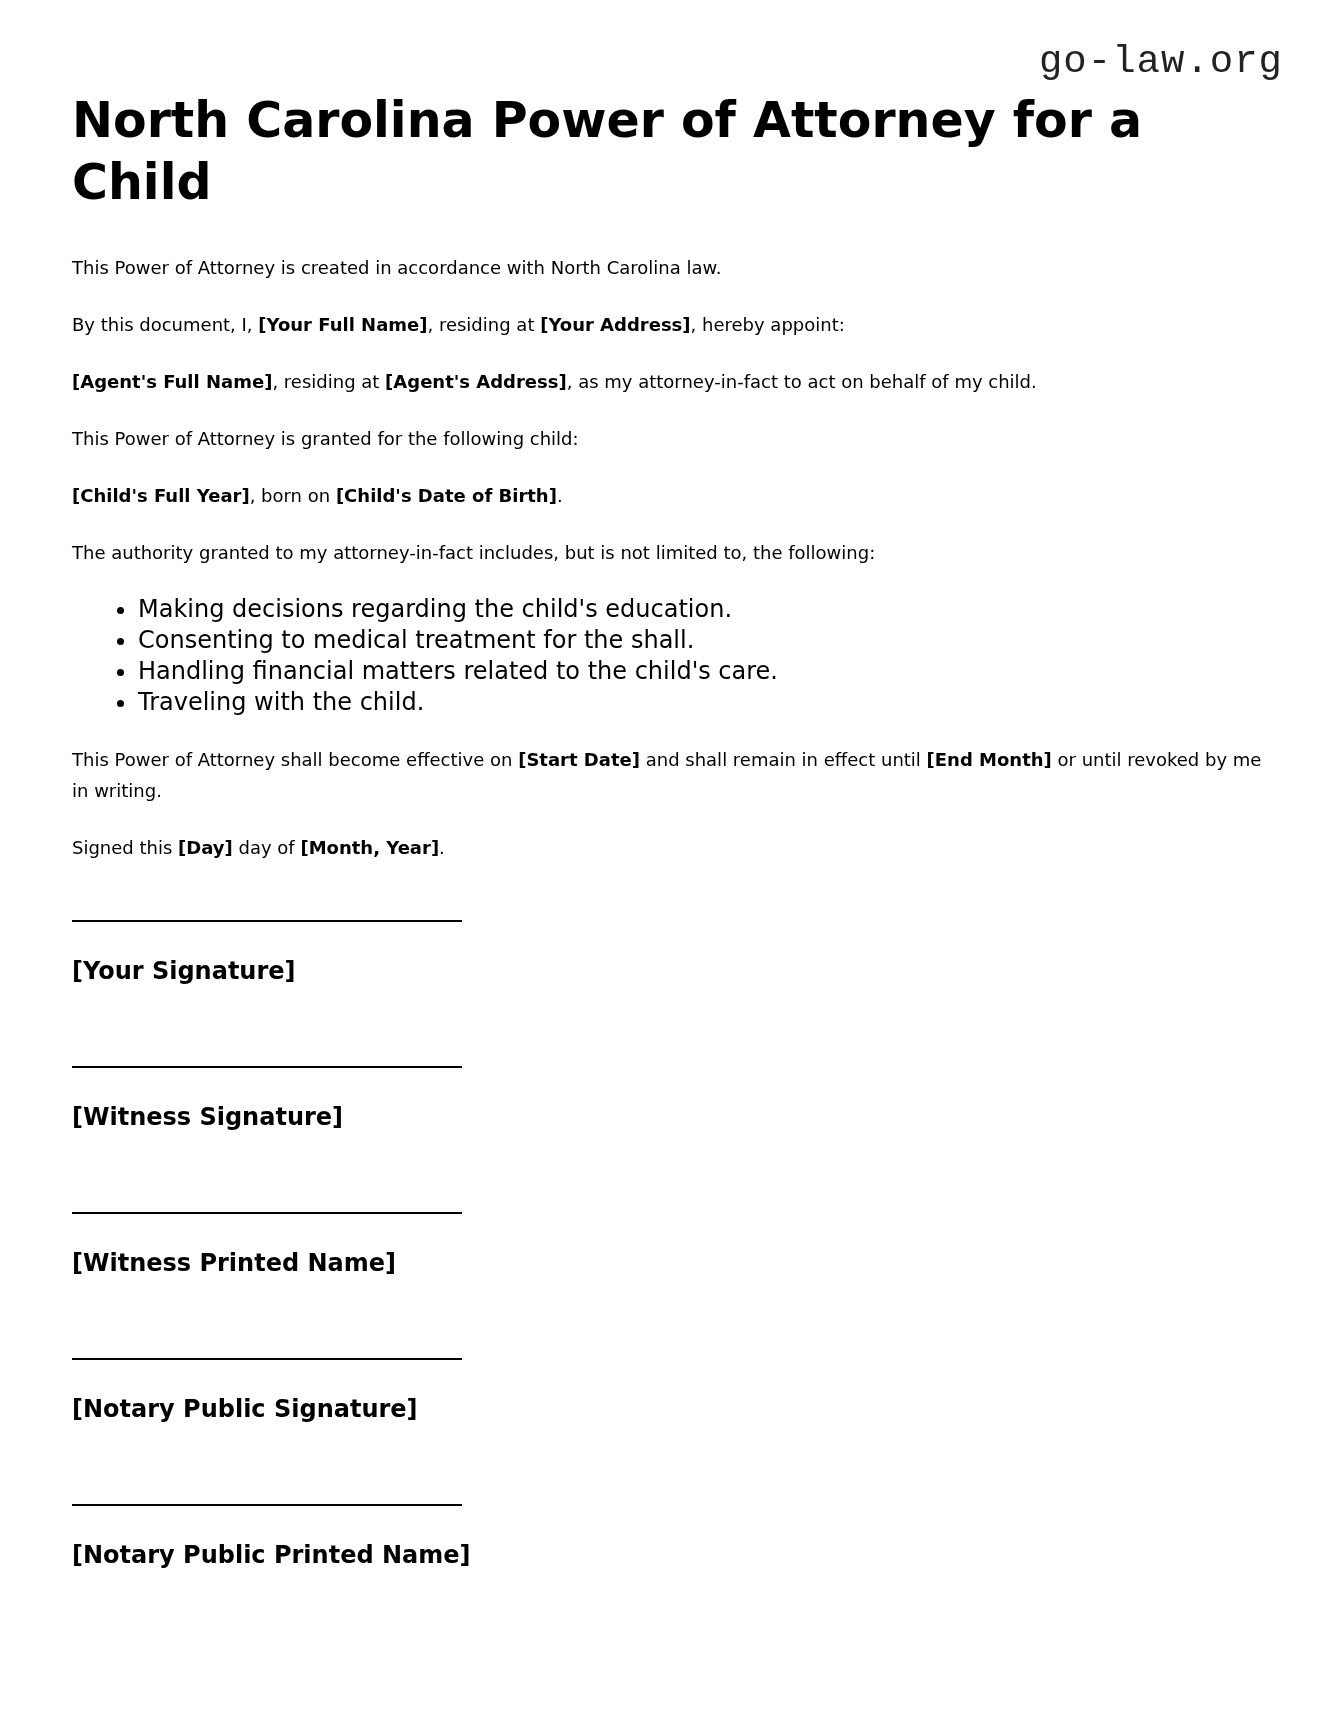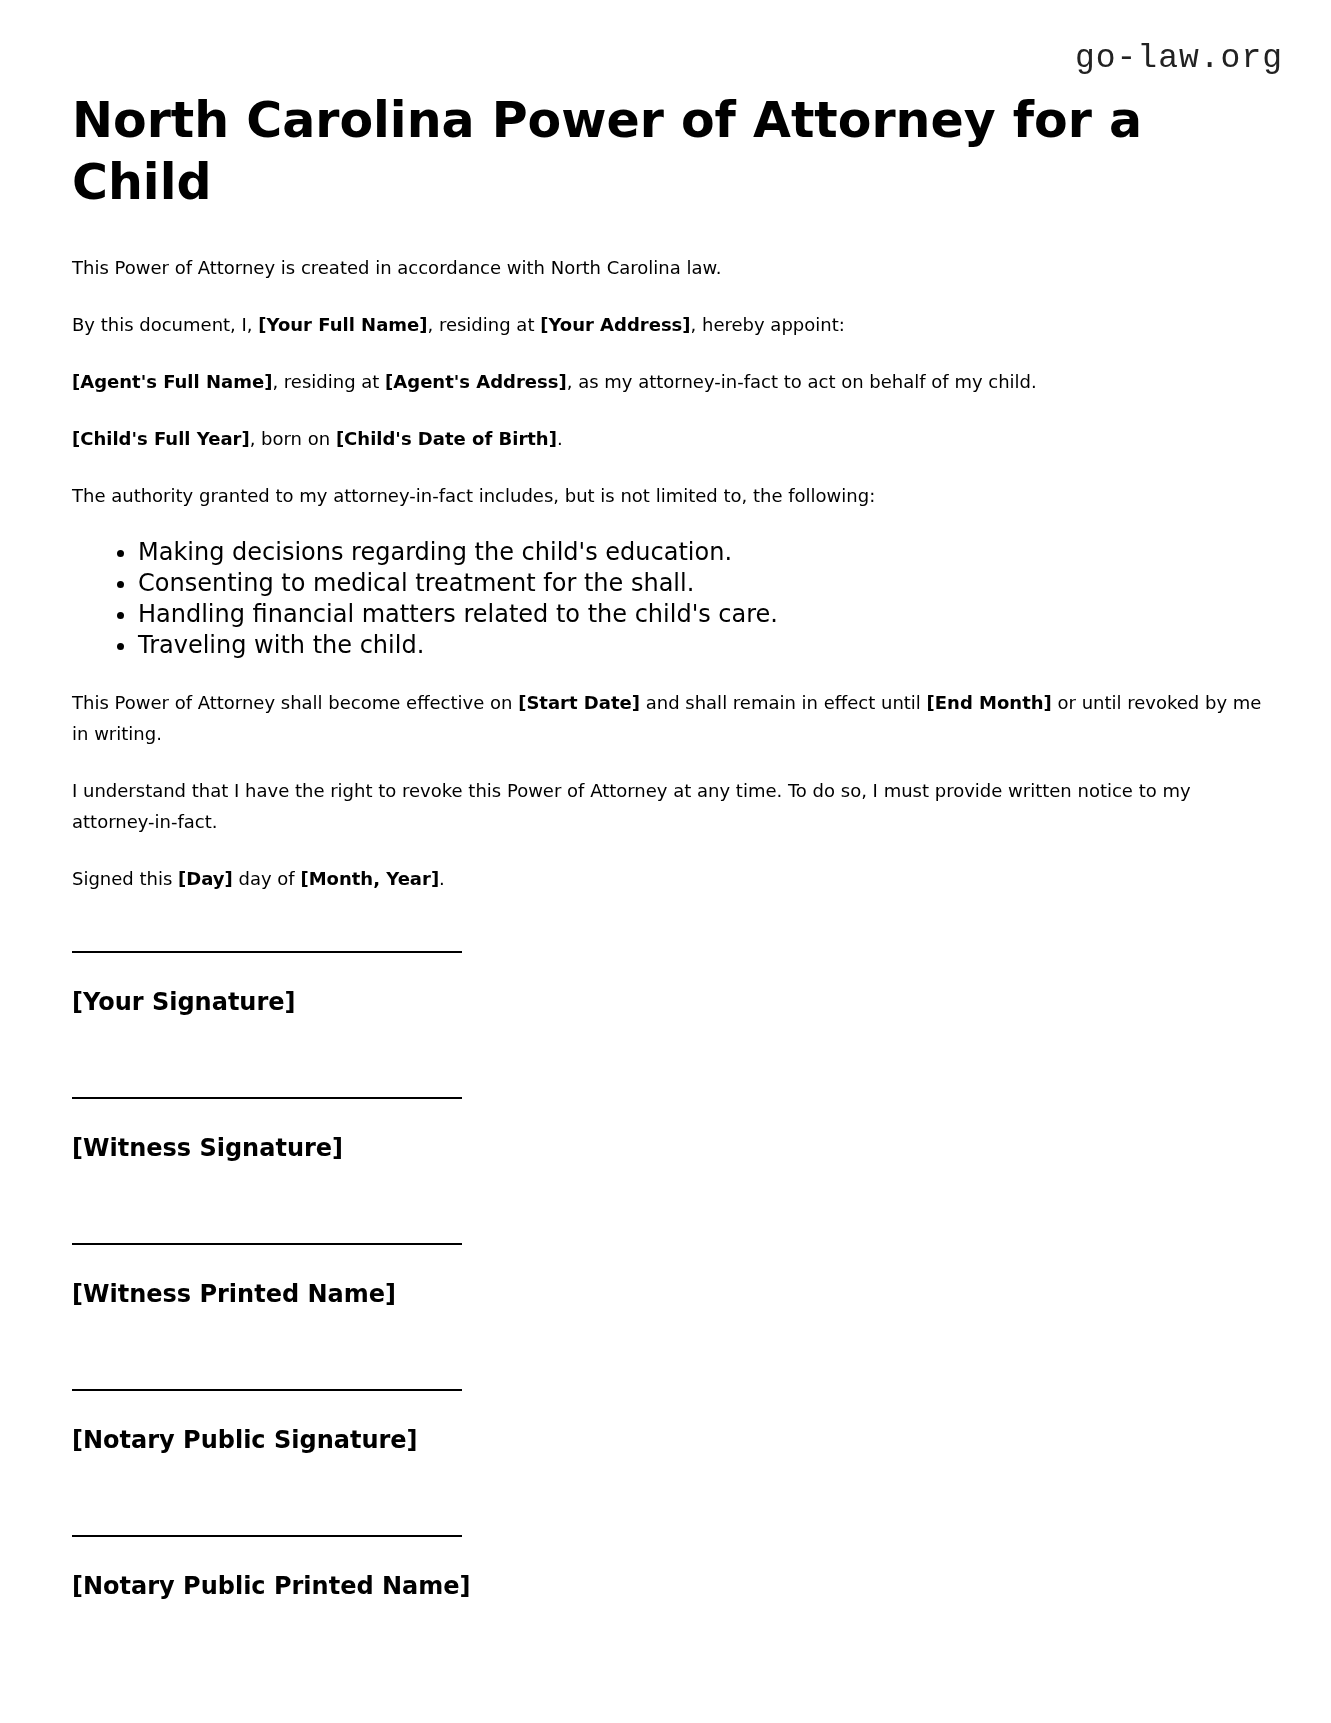--- a/index.html
+++ b/index.html
@@ -3,21 +3,21 @@
   <meta charset="utf-8">
   <style>
     html, body { margin: 0; padding: 0; background: #ffffff; }
     body {
       width: 1331px; height: 1723px; position: relative; overflow: hidden;
       font-family: "DejaVu Sans", sans-serif; color: #000;
     }
     .watermark {
       position: absolute; right: 48px; top: 40px;
       font-family: "Liberation Mono", "DejaVu Sans Mono", monospace;
-      font-size: 33px; color: #222; letter-spacing: 1px;
+      font-size: 39px; color: #222; letter-spacing: 1px;
     }
     .page { position: absolute; left: 72px; top: 90px; width: 1190px; }
     h1 {
       font-family: "DejaVu Sans", sans-serif; font-weight: bold;
       font-size: 49px; line-height: 62px; margin: 0 0 38px 0;
     }
     p { font-size: 18px; line-height: 31px; margin: 0 0 26px 0; }
     ul { margin: 0 0 26px 0; padding-left: 66px; font-size: 24px; line-height: 31px; }
     li { margin: 0; }
     .sig-block { margin-top: 36px; }
@@ -33,35 +33,35 @@
 
 <div class="page">
   <h1>North Carolina Power of Attorney for a Child</h1>
 
   <p>This Power of Attorney is created in accordance with North Carolina law.</p>
 
   <p><span>By this document, I, </span><b>[Your Full Name]</b><span>, residing at </span><b>[Your Address]</b><span>, hereby appoint:</span></p>
 
   <p><b>[Agent's Full Name]</b><span>, residing at </span><b>[Agent's Address]</b><span>, as my attorney-in-fact to act on behalf of my child.</span></p>
 
+  <p>This Power of Attorney is granted for the following child:</p>
 
   <p><b>[Child's Full Year]</b><span>, born on </span><b>[Child's Date of Birth]</b><span>.</span></p>
 
   <p>The authority granted to my attorney-in-fact includes, but is not limited to, the following:</p>
 
   <ul>
     <li>Making decisions regarding the child's education.</li>
     <li>Consenting to medical treatment for the shall.</li>
     <li>Handling financial matters related to the child's care.</li>
     <li>Traveling with the child.</li>
   </ul>
 
   <p><span>This Power of Attorney shall become effective on </span><b>[Start Date]</b><span> and shall remain in effect until </span><b>[End Month]</b><span> or until revoked by me in writing.</span></p>
 
-  <p>I understand that I have the right to revoke this Power of Attorney at any time. To do so, I must provide written notice to my attorney-in-fact.</p>
 
   <p><span>Signed this </span><b>[Day]</b><span> day of </span><b>[Month, Year]</b><span>.</span></p>
 
   <div class="sig-block">
     <div class="sig-line"><span class="sig-rule"></span></div>
     <div class="sig-label">[Your Signature]</div>
 
     <div class="sig-line"><span class="sig-rule"></span></div>
     <div class="sig-label">[Witness Signature]</div>
 

